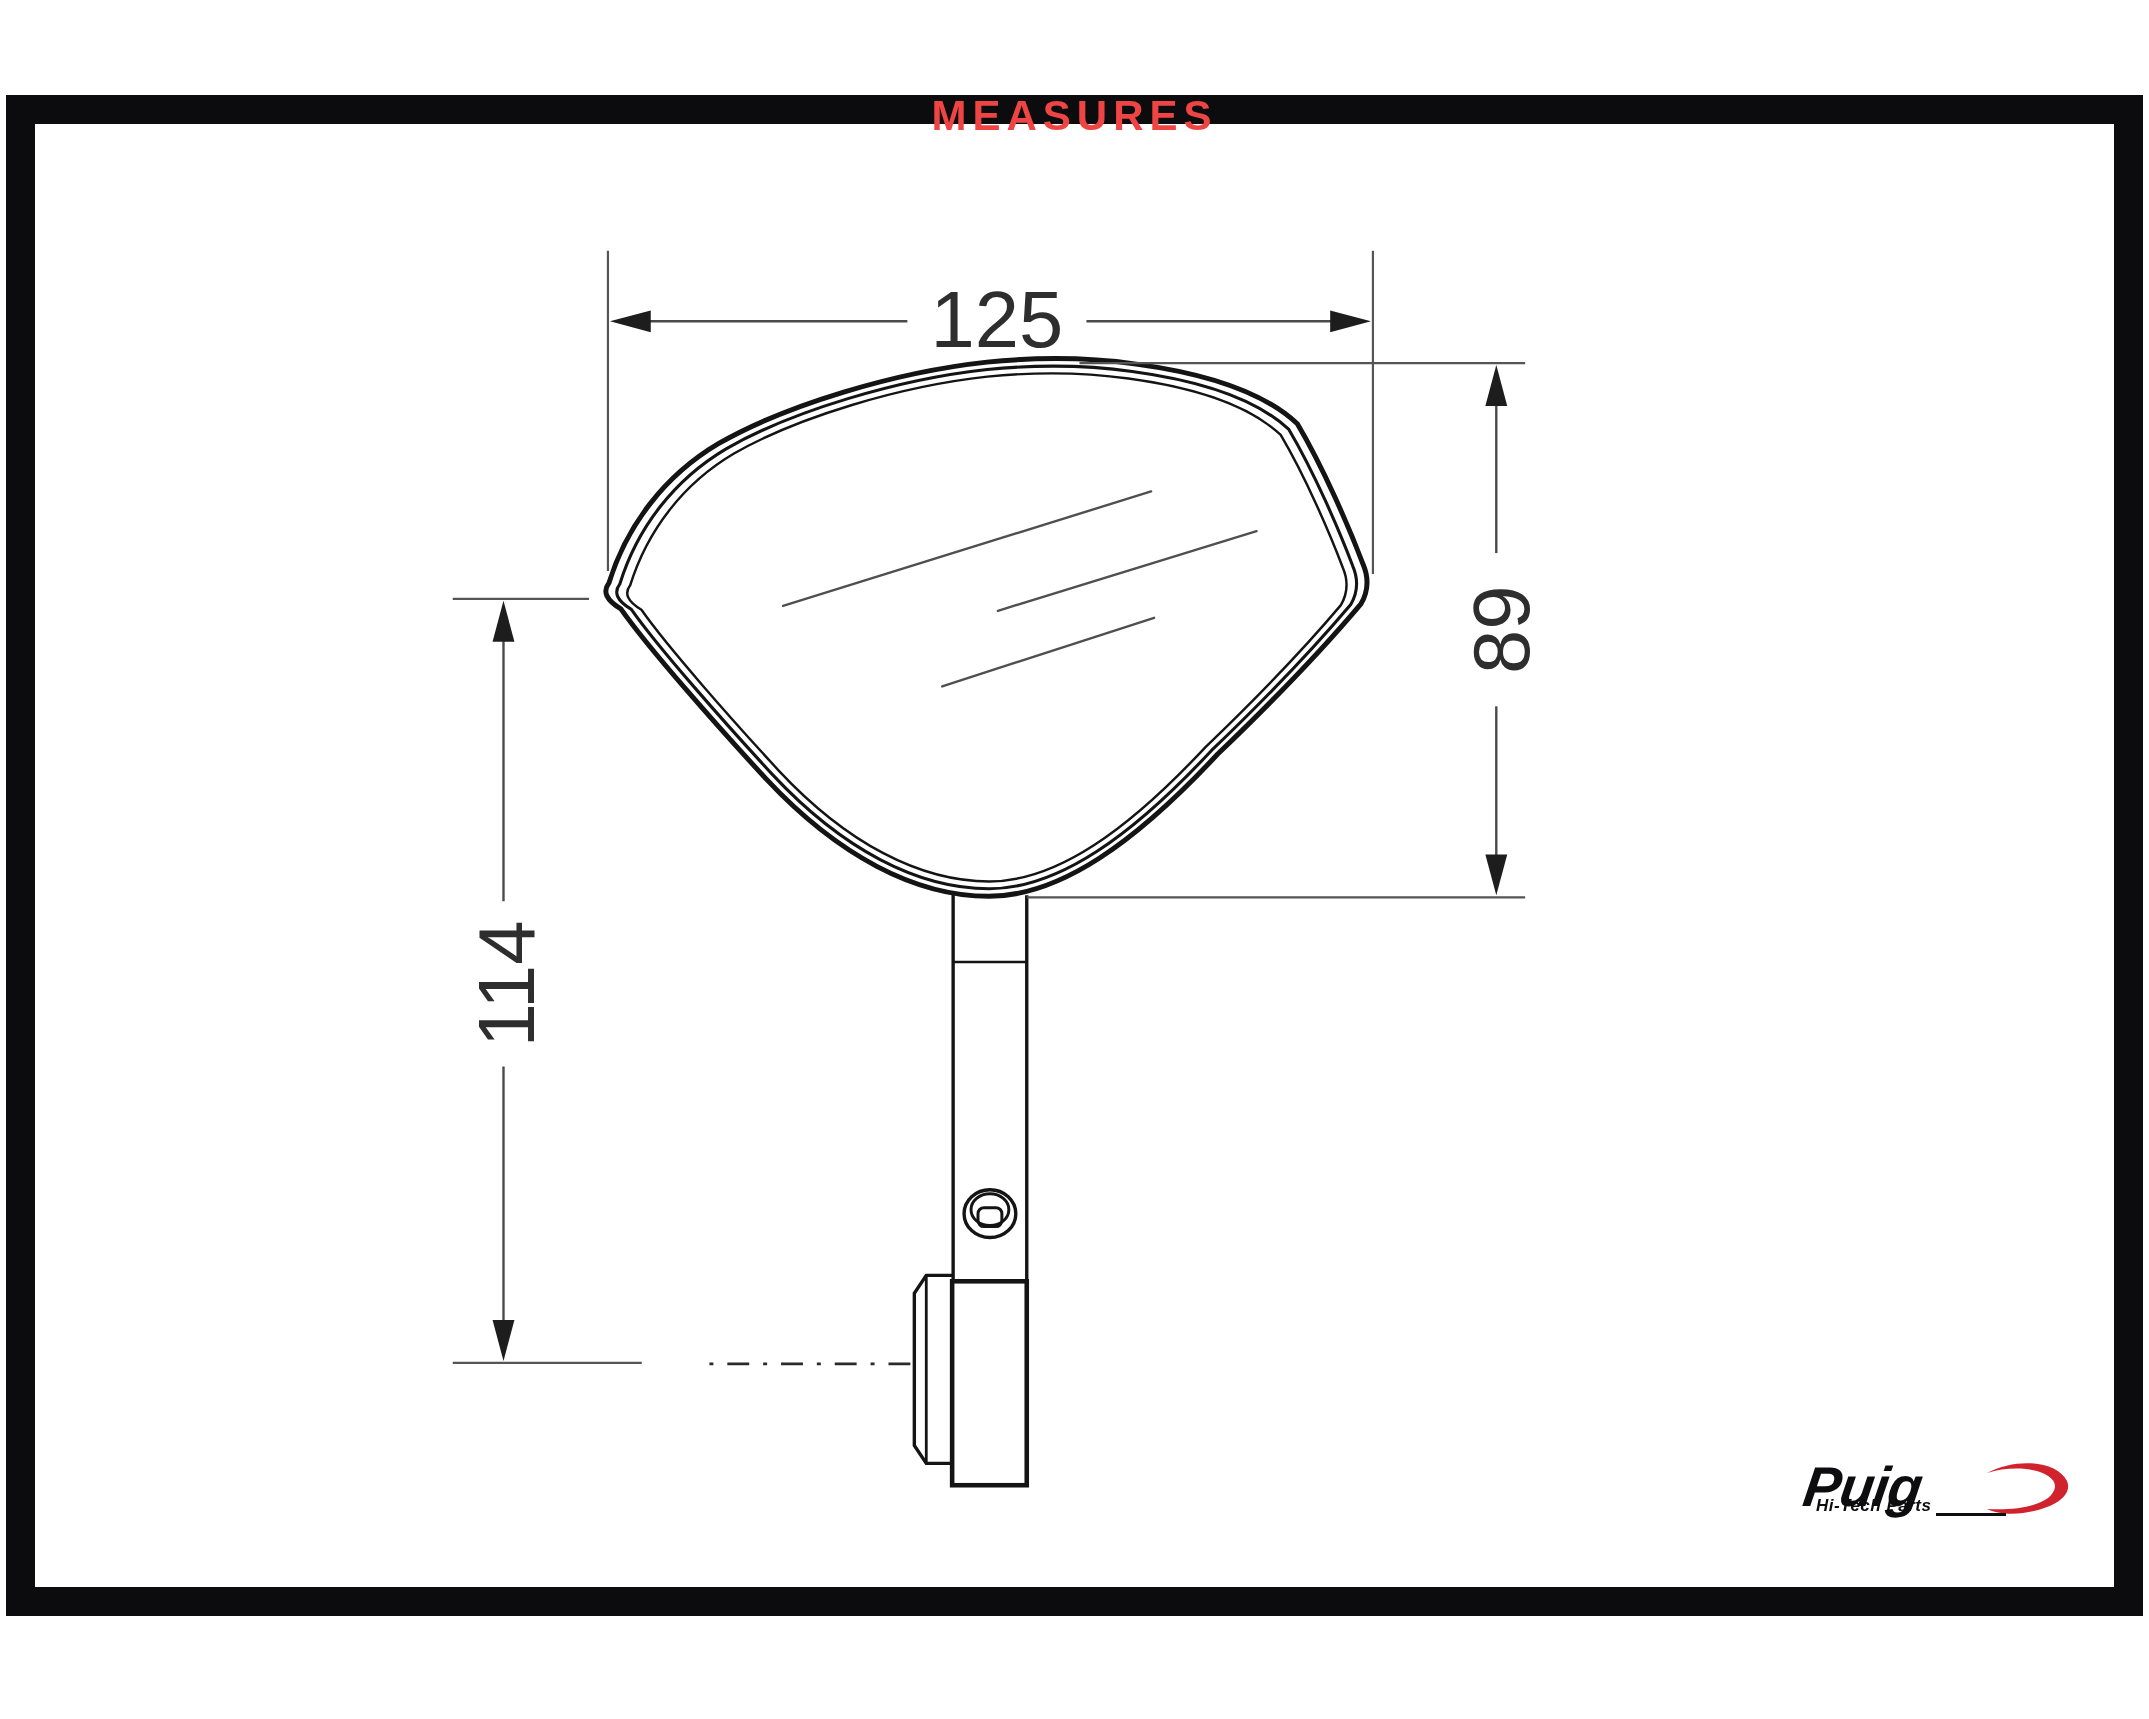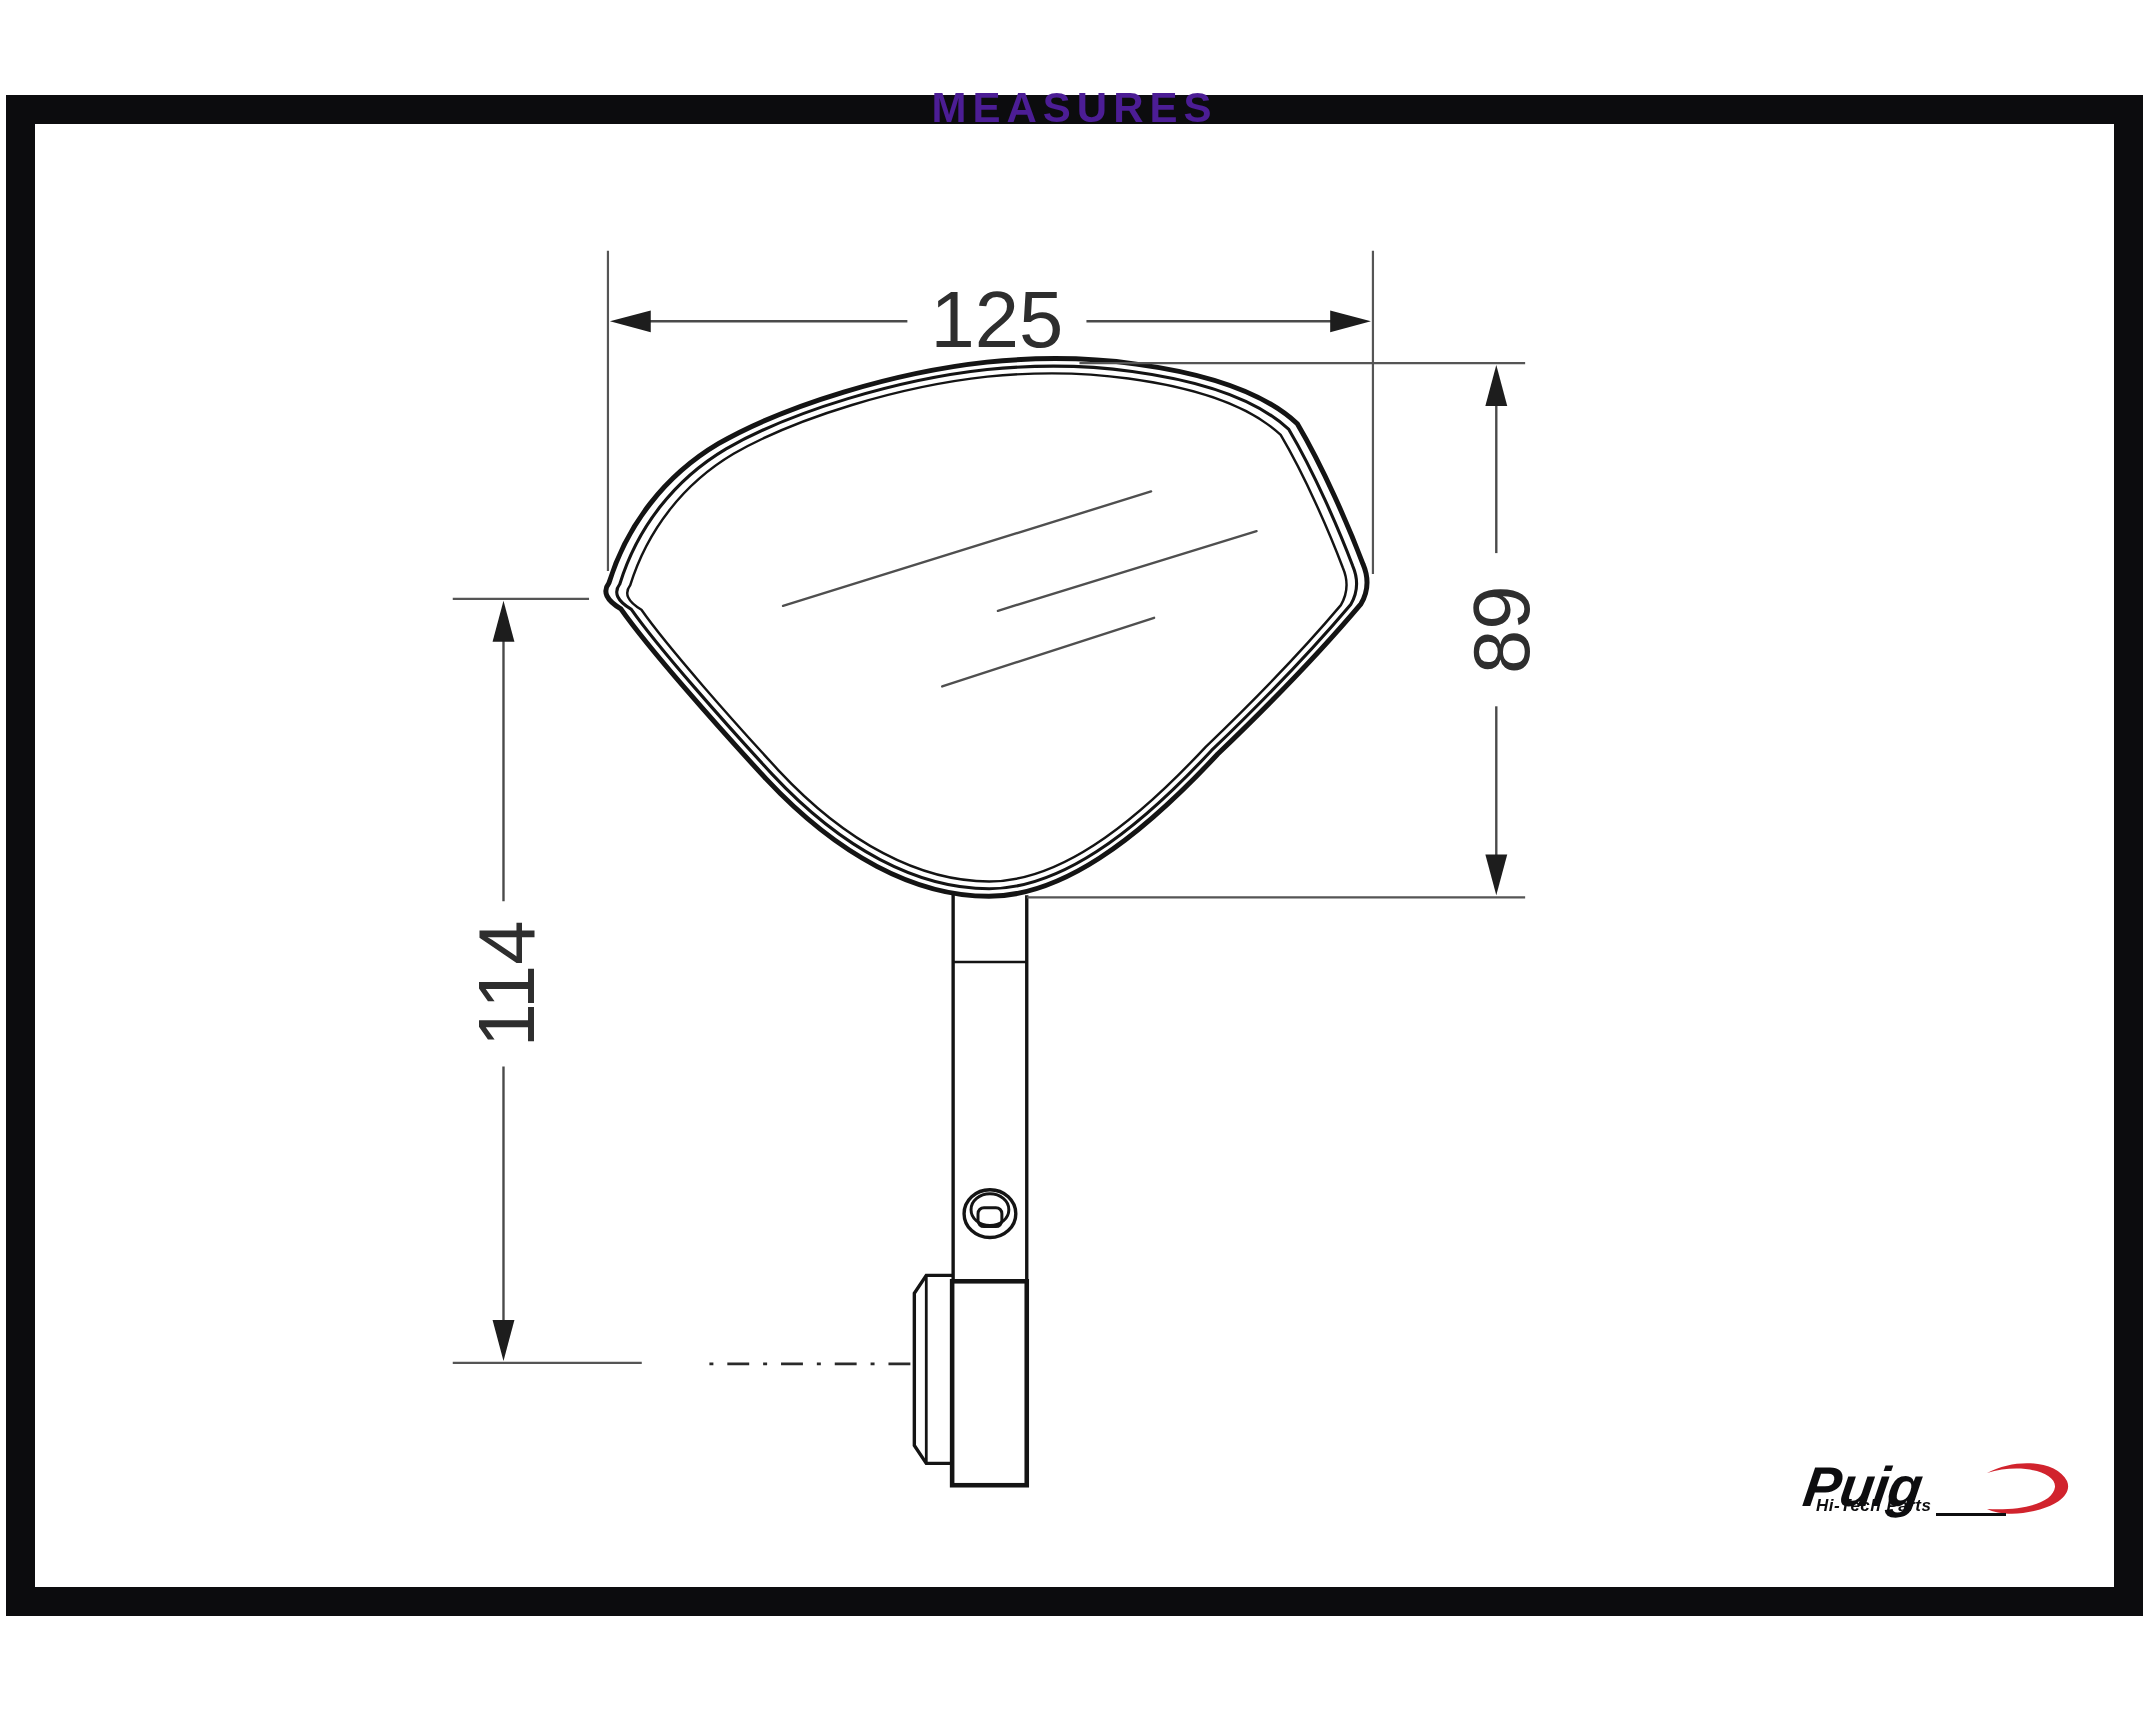--- a/index.html
+++ b/index.html
@@ -5,22 +5,22 @@
   html,body{margin:0;padding:0;background:#ffffff;}
   #screen{
     position:relative;width:2149px;height:1719px;background:#ffffff;
     overflow:hidden;font-family:"Liberation Sans",sans-serif;
   }
   .frame{
     position:absolute;left:6px;top:95px;width:2137px;height:1521px;
     border:29px solid #0c0c0e;box-sizing:border-box;background:transparent;
   }
   .page-title{
-    position:absolute;left:0;top:84px;width:100%;text-align:center;
-    font-size:42px;font-weight:bold;letter-spacing:6px;color:#4c1d95;
+    position:absolute;left:0;top:92px;width:100%;text-align:center;
+    font-size:42px;font-weight:bold;letter-spacing:6px;color:#ef4444;
     z-index:5;user-select:none;
   }
   .drawing-svg{position:absolute;left:0;top:0;z-index:3;}
   
   .outline{fill:none;stroke:#141414;}
   .dimline{stroke:#4a4a4a;stroke-width:2.4;fill:none;}
   .extline{stroke:#555555;stroke-width:2.2;fill:none;}
   .arrow{fill:#1d1d1d;stroke:none;}
   .dimtext{fill:#2e2e2e;font-family:"Liberation Sans",sans-serif;font-size:80px;}
   .glassline{stroke:#4f4f4f;stroke-width:2.4;fill:none;stroke-linecap:round;}

